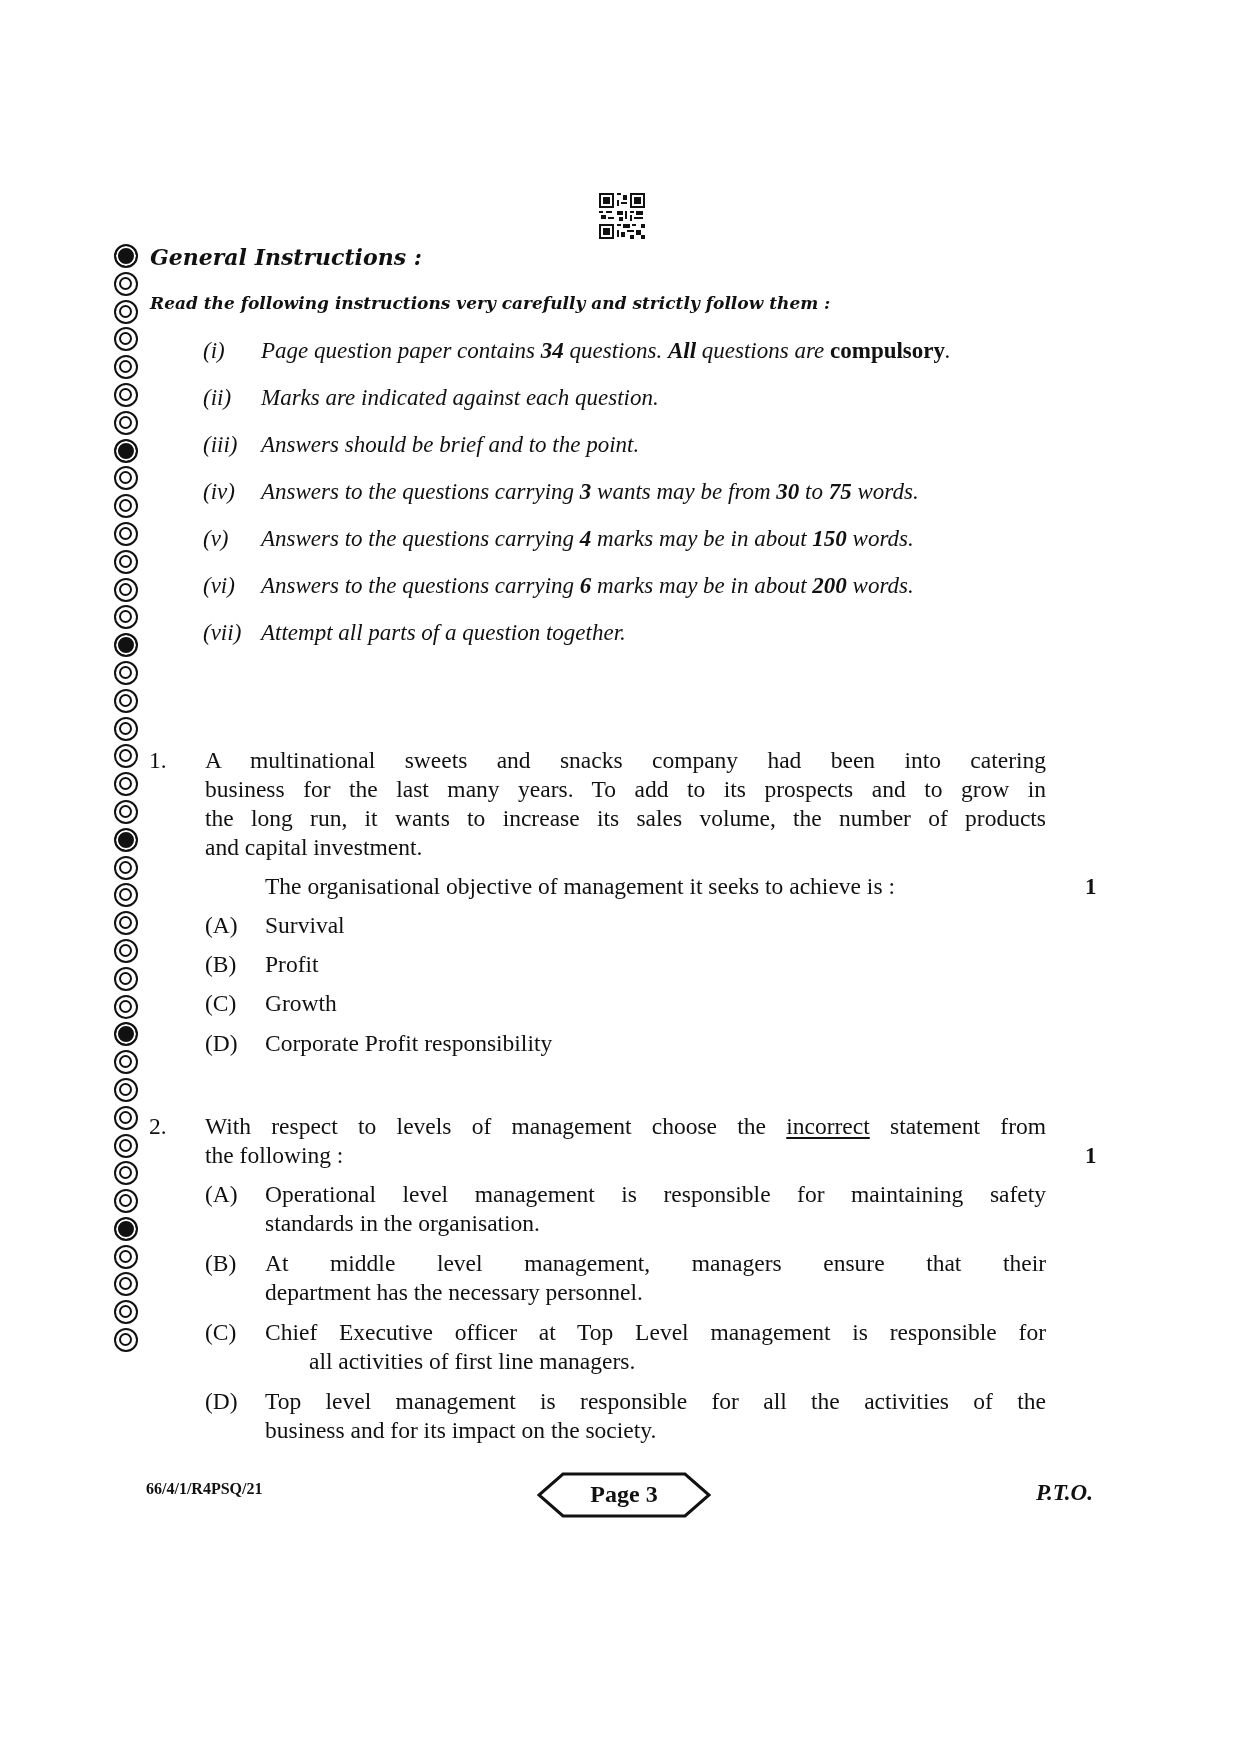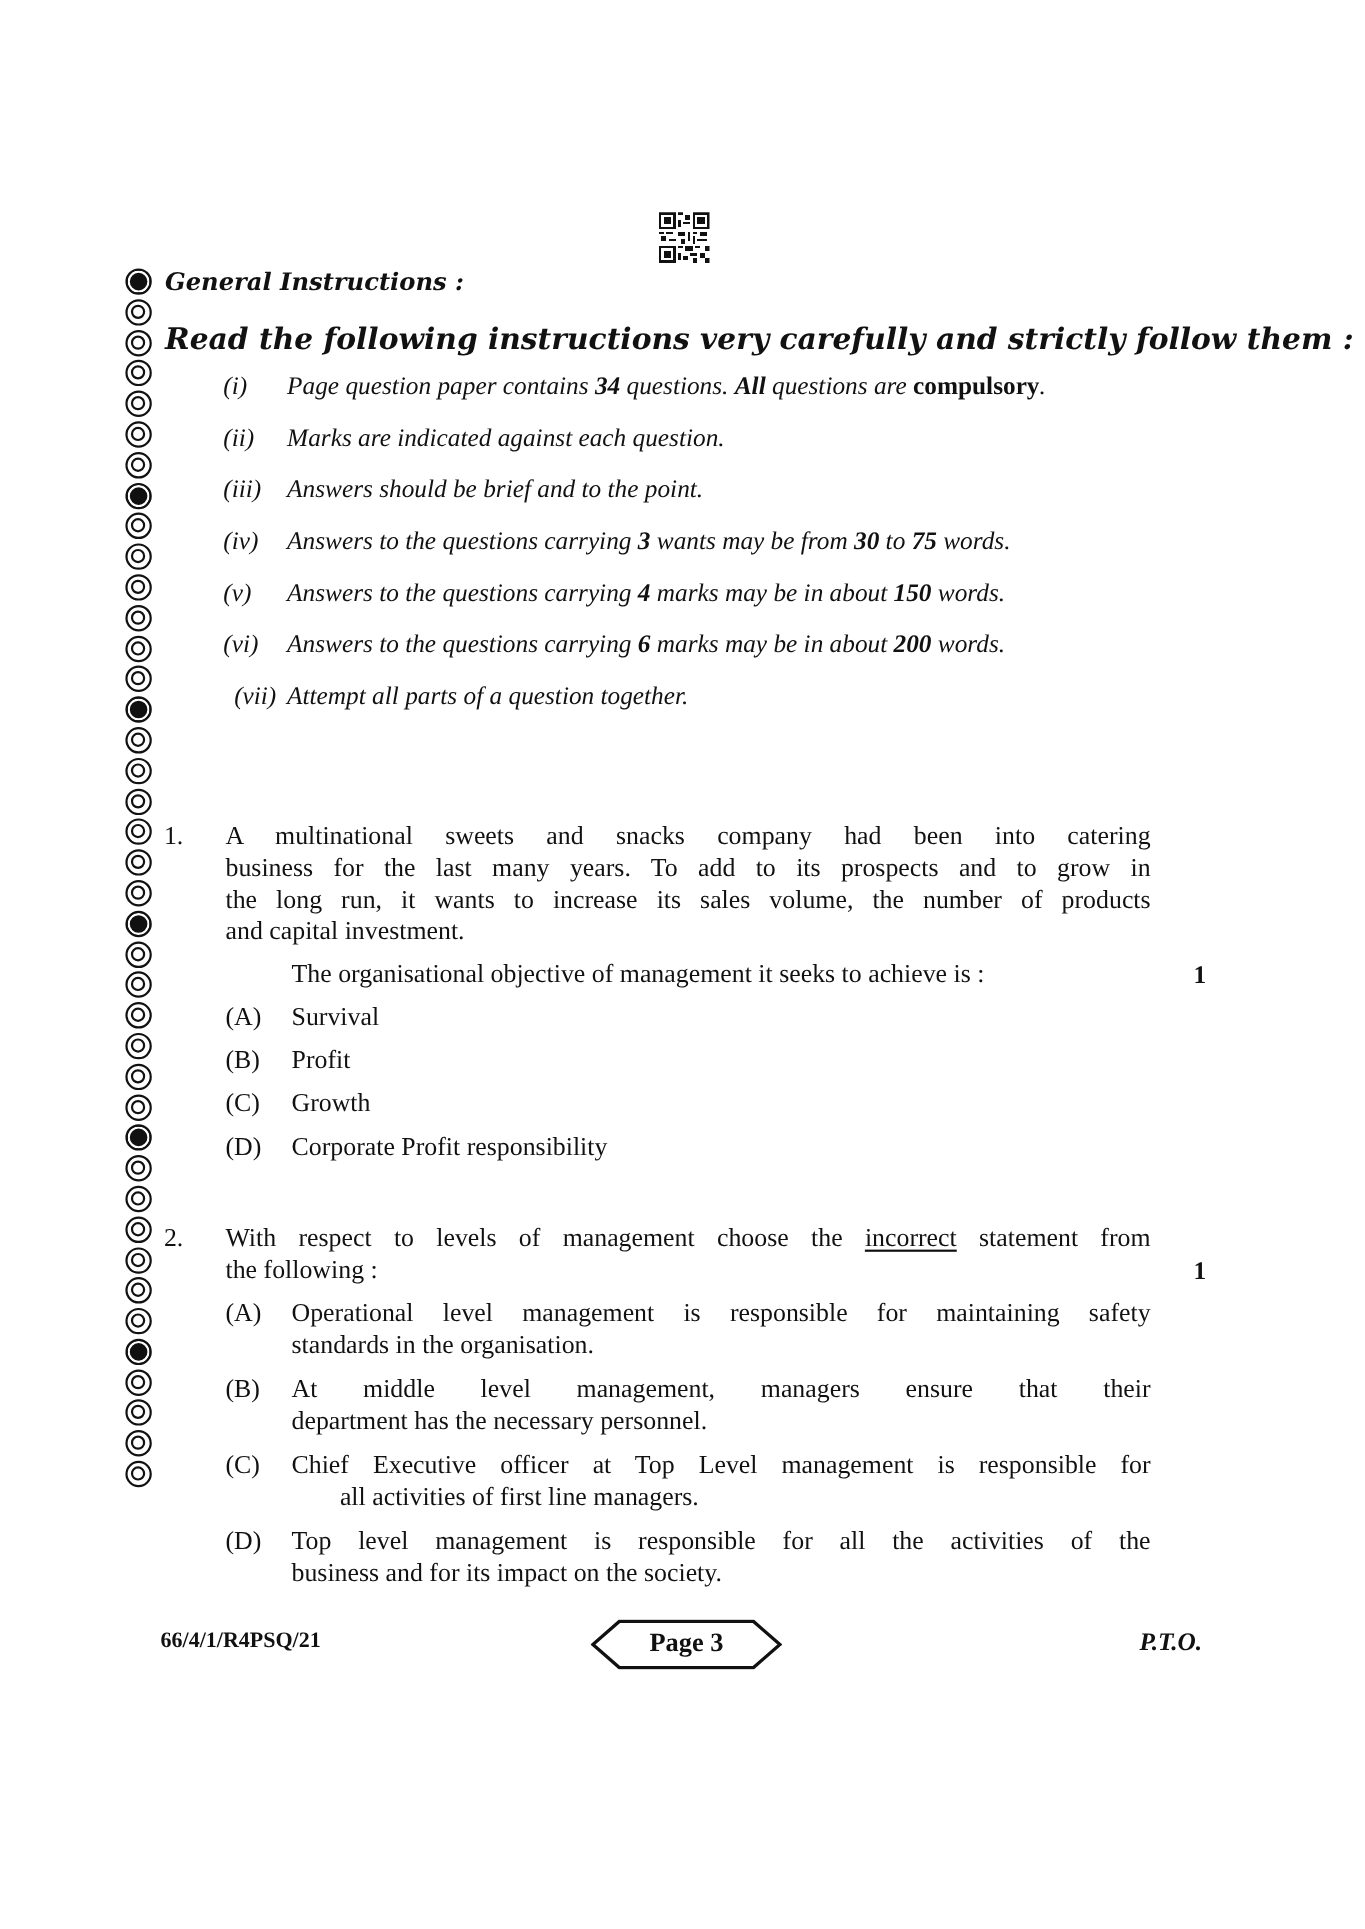--- a/index.html
+++ b/index.html
@@ -28,21 +28,21 @@
   .qnum { position: absolute; left: 149px; }
   .qbody { position: absolute; left: 205px; width: 841px; text-align: justify; text-align-last: left; }
   .qbody.just-last { text-align-last: justify; }
   .opt { position: absolute; left: 205px; width: 841px; }
   .opt .lbl { position: absolute; left: 0; }
   .opt .txt { position: absolute; left: 60px; width: 781px; text-align: justify; }
   .mark { position: absolute; left: 1085px; font-weight: bold; font-family: "Liberation Serif", serif; font-size: 23px; }
   u { text-underline-offset: 3px; }
 
   .footer-code { position: absolute; left: 146px; top: 1480px; font-family: "Liberation Serif", serif;
-                 font-weight: bold; font-size: 20px; }
+                 font-weight: bold; font-size: 16px; }
   .page-hex { position: absolute; left: 537px; top: 1472px; width: 174px; height: 46px; }
   .page-hex svg { position: absolute; left: 0; top: 0; }
   .page-hex span { position: absolute; left: 0; right: 0; top: 9px; text-align: center;
                    font-family: "Liberation Serif", serif; font-weight: bold; font-size: 24px; }
   .pto { position: absolute; left: 1036px; top: 1480px; font-family: "Liberation Serif", serif;
          font-weight: bold; font-style: italic; font-size: 23px; }
 </style>
 </head>
 <body>
 
@@ -122,41 +122,41 @@
     <rect x="8" y="17" width="1" height="3"></rect>
       <rect x="10" y="18" width="2" height="2"></rect>
       <rect x="13" y="17" width="3" height="1"></rect>
       <rect x="17" y="17" width="2" height="2"></rect>
     <rect x="14" y="19" width="2" height="2"></rect>
       <rect x="19" y="19" width="2" height="2"></rect>
   </g>
 </svg>
 
 <div class="abs heading" style="left:150px; top:244px;">General Instructions :</div>
-<div class="abs heading" style="left:150px; top:293px; font-size:27px;">Read the following instructions very carefully and strictly follow them :</div>
+<div class="abs heading" style="left:150px; top:293px; font-size:17px;">Read the following instructions very carefully and strictly follow them :</div>
 
 <div class="instr" style="top:338px;">
   <span class="num">(i)</span><span>Page question paper contains </span><b>34</b><span> questions. </span><b>All</b><span> questions are </span><b style="font-style:normal;">compulsory</b><span>.</span>
 </div>
 <div class="instr" style="top:385px;">
   <span class="num">(ii)</span><span>Marks are indicated against each question.</span>
 </div>
 <div class="instr" style="top:432px;">
   <span class="num">(iii)</span><span>Answers should be brief and to the point.</span>
 </div>
 <div class="instr" style="top:479px;">
   <span class="num">(iv)</span><span>Answers to the questions carrying </span><b>3</b><span> wants may be from </span><b>30</b><span> to </span><b>75</b><span> words.</span>
 </div>
 <div class="instr" style="top:526px;">
   <span class="num">(v)</span><span>Answers to the questions carrying </span><b>4</b><span> marks may be in about </span><b>150</b><span> words.</span>
 </div>
 <div class="instr" style="top:573px;">
   <span class="num">(vi)</span><span>Answers to the questions carrying </span><b>6</b><span> marks may be in about </span><b>200</b><span> words.</span>
 </div>
-<div class="instr" style="top:620px;text-align:center;">
+<div class="instr" style="top:620px;">
   <span class="num">(vii)</span><span>Attempt all parts of a question together.</span>
 </div>
 
 <div class="q" style="left:0; top:746px; width:1241px;">
   <span class="qnum" style="top:0;">1.</span>
   <div class="qbody just-last" style="top:0;">A multinational sweets and snacks company had been into catering</div>
   <div class="qbody just-last" style="top:29px;">business for the last many years. To add to its prospects and to grow in</div>
   <div class="qbody just-last" style="top:58px;">the long run, it wants to increase its sales volume, the number of products</div>
   <div class="qbody" style="top:87px;">and capital investment.</div>
   <div class="qbody" style="top:126px; left:265px; width:780px;">The organisational objective of management it seeks to achieve is :</div>

